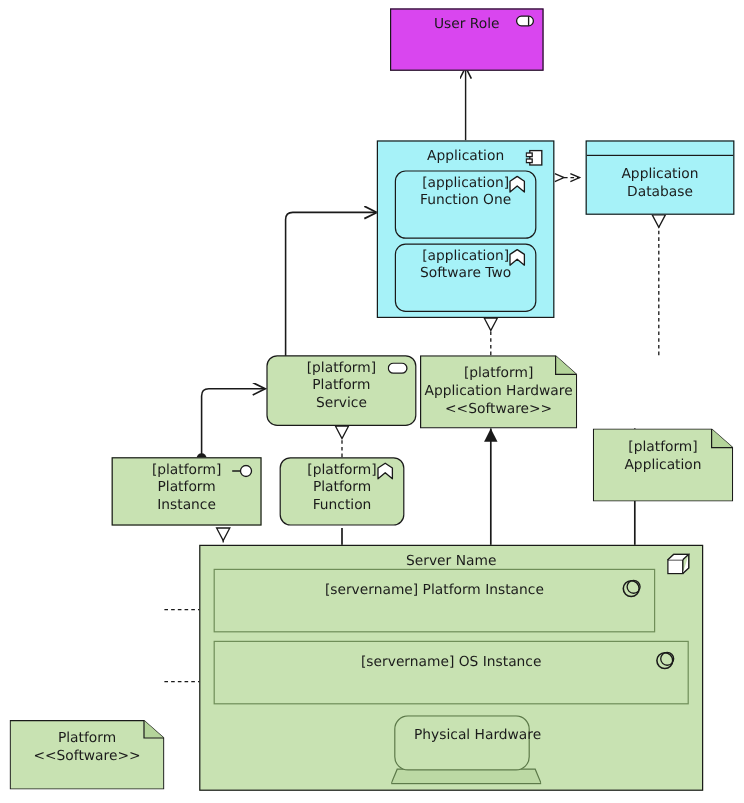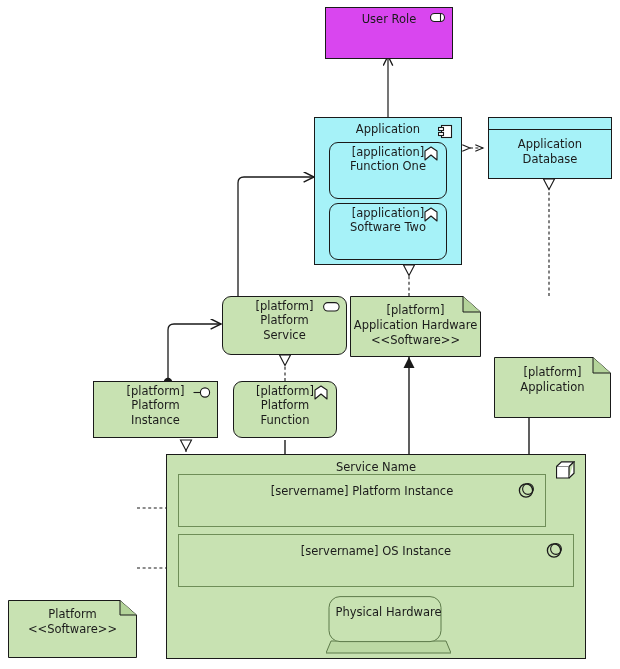--- a/index.html
+++ b/index.html
@@ -299,21 +299,21 @@
       <span class="ln">Function</span>
     </div>
     <span class="icon" style="right:6px;top:3px;">
       <svg width="14" height="15" viewBox="0 0 14 15">
         <path d="M1,14 L1,5 L7,1 L13,5 L13,14 L7,9 z" fill="#ffffff" stroke="#1a1a1a" stroke-width="1.1" stroke-linejoin="round"></path>
       </svg>
     </span>
   </div>
 
   <div class="node fill-green" style="left:166px;top:454px;width:420px;height:205px;">
-    <div class="inner-label">Service Name</div>
+    <div class="inner-label">Server Name</div>
     <span class="icon" style="right:9px;top:6px;width:20px;height:19px;">
       <svg width="19" height="18" viewBox="0 0 19 18">
         <path d="M0.5,5.5 L13,5.5 L13,17 L0.5,17 z" fill="#ffffff" stroke="#1a1a1a" stroke-width="1.2"></path>
         <path d="M0.5,5.5 L5.5,0.8 L18,0.8 L13,5.5" fill="#ffffff" stroke="#1a1a1a" stroke-width="1.2"></path>
         <path d="M18,0.8 L18,12.3 L13,17" fill="#ffffff" stroke="#1a1a1a" stroke-width="1.2"></path>
       </svg>
     </span>
   </div>
 
   <div class="node fill-green" style="left:178px;top:474px;width:368px;height:53px;border-color:#6f8e58;">
@@ -334,21 +334,21 @@
         <circle cx="10" cy="7" r="5.4" fill="none" stroke="#1a1a1a" stroke-width="1.1"></circle>
       </svg>
     </span>
   </div>
 
   <div style="position:absolute;left:326px;top:596px;width:125px;height:58px;">
     <svg width="125" height="58" viewBox="0 0 125 58" style="position:absolute;inset:0;">
       <path d="M5,45 L120,45 L125,57 L0,57 z" fill="#bcd9a4" stroke="#5d7a4a" stroke-width="1"></path>
       <rect x="3" y="0.6" width="112" height="45" rx="11" fill="#c8e2b2" stroke="#5d7a4a" stroke-width="1"></rect>
     </svg>
-    <div style="position:absolute;left:0;right:0;top:9px;text-align:center;font-size:11.5px;color:#1b1b1b;">Physical Hardware</div>
+    <div style="position:absolute;left:0;right:0;top:9px;text-align:right;font-size:11.5px;color:#1b1b1b;">Physical Hardware</div>
   </div>
 
   <div class="node folded" style="left:8px;top:478px;width:129px;height:58px;">
     <svg class="fshape" viewBox="0 0 129 58" preserveAspectRatio="none">
       <path d="M0.5,0.5 L112,0.5 L128.5,15 L128.5,57.5 L0.5,57.5 z" fill="#c8e2b2" stroke="#1a1a1a" stroke-width="1"></path>
       <path d="M112,0.5 L112,15 L128.5,15" fill="#b4d49a" stroke="#1a1a1a" stroke-width="1"></path>
     </svg>
     <div class="ftext">
       <span>Platform</span>
       <span>&lt;&lt;Software&gt;&gt;</span>

